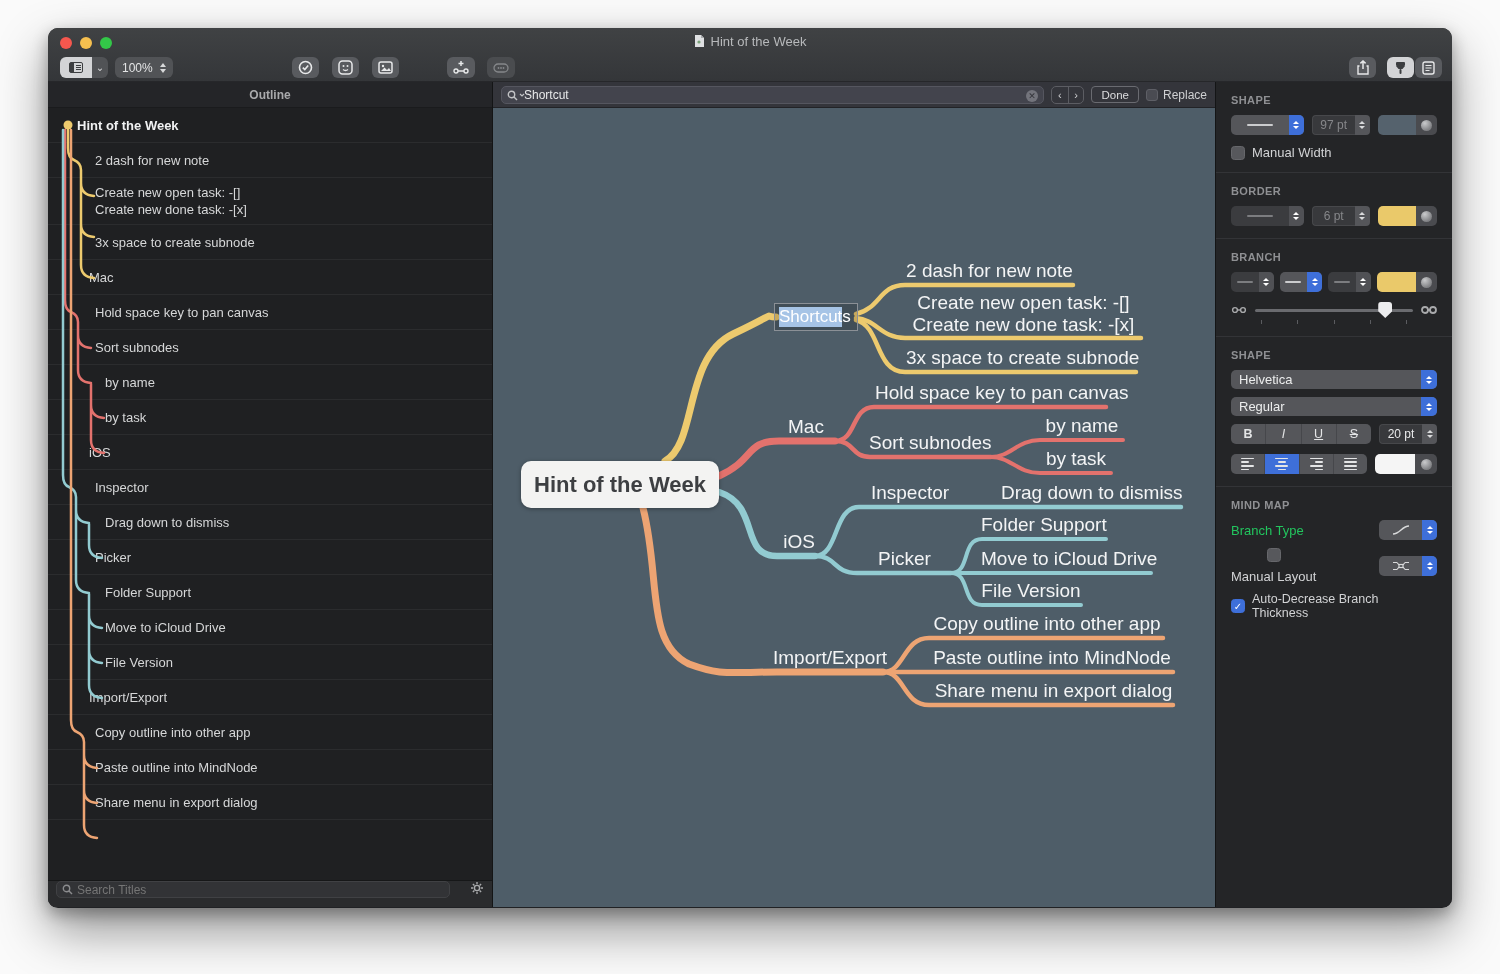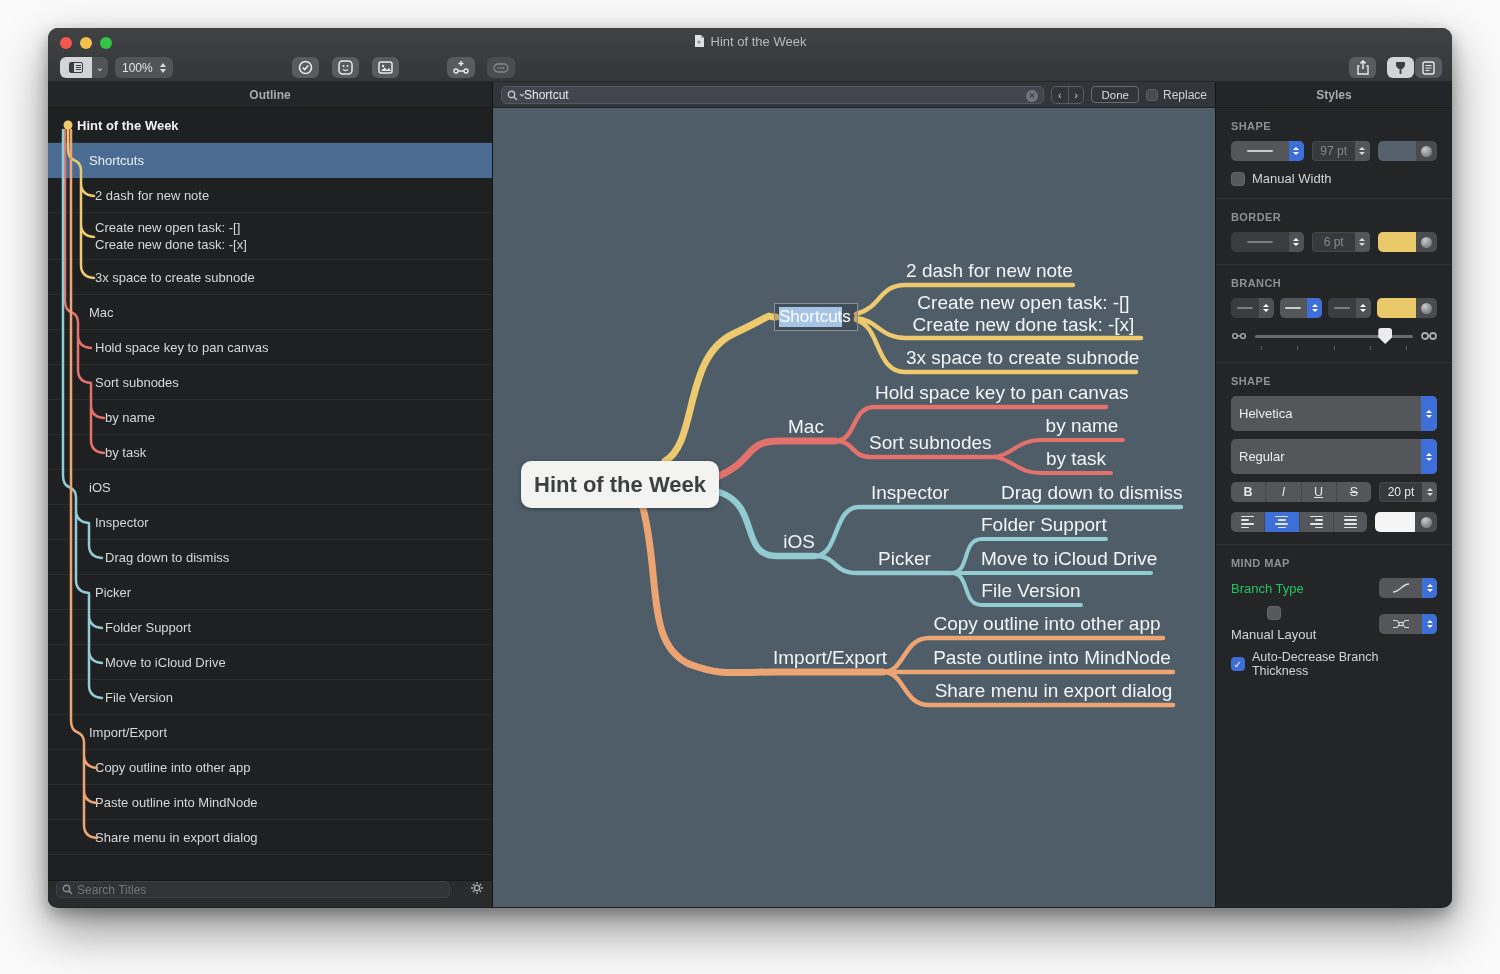--- a/index.html
+++ b/index.html
@@ -92,21 +92,21 @@
   .wheel i { width:11px; height:11px; border-radius:50%; background:radial-gradient(circle at 35% 30%, #c9cacc, #808184 70%); }
   .checkrow { display:flex; align-items:center; gap:7px; margin-bottom:6px; font-size:13px; color:#d2d3d5; }
   .cbx { width:14px; height:14px; border-radius:3.5px; background:#57585c; border:1px solid #66676b; }
   .cbx.checked { background:#3e6fd9; border-color:#3e6fd9; color:#fff; font-size:10px; line-height:13px; text-align:center; font-weight:bold; }
   .slider-row { display:flex; align-items:center; gap:8px; margin:4px 0 2px 0; }
   .slider { position:relative; flex:1; height:16px; }
   .slider .track { position:absolute; left:0; right:0; top:7px; height:2.5px; border-radius:2px; background:#6a6b6f; }
   .slider .thumb { position:absolute; left:78%; top:0; width:14px; height:16px; background:#ececee; border-radius:3px; clip-path:polygon(0 0,100% 0,100% 58%,50% 100%,0 58%); }
   .ticks { display:flex; justify-content:space-between; padding:0 30px 0 30px; margin-bottom:4px; }
   .ticks i { width:1px; height:4px; background:#5b5c60; }
-  .fontdd { height:35px; border-radius:5px; background:#55565a; display:flex; align-items:center; margin-bottom:8px; overflow:hidden; }
+  .fontdd { height:19px; border-radius:5px; background:#55565a; display:flex; align-items:center; margin-bottom:8px; overflow:hidden; }
   .fontdd .txt { flex:1; padding-left:8px; font-size:13px; color:#eceded; }
   .fontdd .cap { width:16px; align-self:stretch; background:#3e6fd9; display:flex; flex-direction:column; align-items:center; justify-content:center; gap:2px; }
   .fontdd .cap .t-u { width:0;height:0;border-left:3px solid transparent;border-right:3px solid transparent;border-bottom:3.5px solid #fff; }
   .fontdd .cap .t-d { width:0;height:0;border-left:3px solid transparent;border-right:3px solid transparent;border-top:3.5px solid #fff; }
   .segbar { display:flex; height:20px; border-radius:5px; overflow:hidden; background:#55565a; flex:1; }
   .segbar .sgb { flex:1; display:flex; align-items:center; justify-content:center; color:#e4e5e6; font-size:12.5px; }
   .segbar .sgb + .sgb { border-left:1px solid #46474b; }
   .segbar .sgb.on { background:#3e6fd9; }
   .albars { display:flex; flex-direction:column; gap:2px; width:13px; }
   .albars i { height:1.6px; background:#e4e5e6; border-radius:1px; }
@@ -216,23 +216,20 @@
     </div>
 
     <div class="main">
 
       <div class="outline-col">
         <div class="panel-header">Outline</div>
         <div class="outline-list">
           <div class="orow root lvl0">
               <span>Hint of the Week</span>
             </div>
-          <div class="orow selected lvl1">
-              <span>Shortcuts</span>
-            </div>
           <div class="orow lvl2">
               <span>2 dash for new note</span>
             </div>
           <div class="orow double lvl2">
               <span>Create new open task: -[]</span>
               <span>Create new done task: -[x]</span>
             </div>
           <div class="orow lvl2">
               <span>3x space to create subnode</span>
             </div>
@@ -396,21 +393,20 @@
           <div class="mlabel" style="left:488px;top:472px;width:100px;">File Version</div>
 
           <div class="mlabel" style="left:280px;top:539px;width:112px;">Import/Export</div>
           <div class="mlabel" style="left:438px;top:505px;width:232px;">Copy outline into other app</div>
           <div class="mlabel" style="left:438px;top:539px;width:242px;">Paste outline into MindNode</div>
           <div class="mlabel" style="left:438px;top:572px;width:245px;">Share menu in export dialog</div>
         </div>
       </div>
 
       <div class="styles-col">
-        <div class="panel-header">Styles</div>
         <div class="styles-body">
           <div class="sec-label">SHAPE</div>
           <div class="crow">
             <div class="dd" style="width:76px;">
               <div class="glyph">
                   <div class="lineg"></div>
                 </div>
               <div class="cap">
                   <i class="t-u"></i>
                   <i class="t-d"></i>

